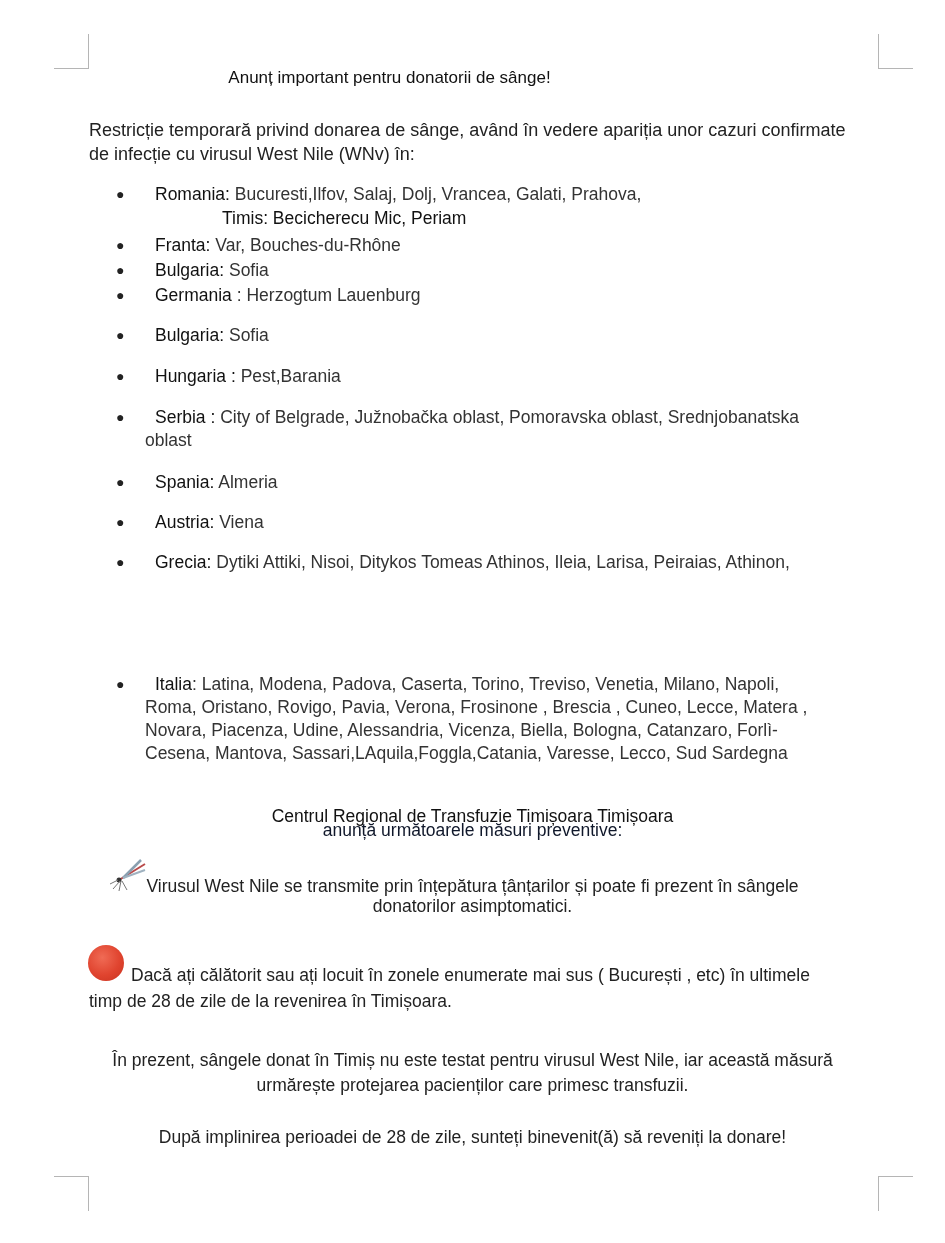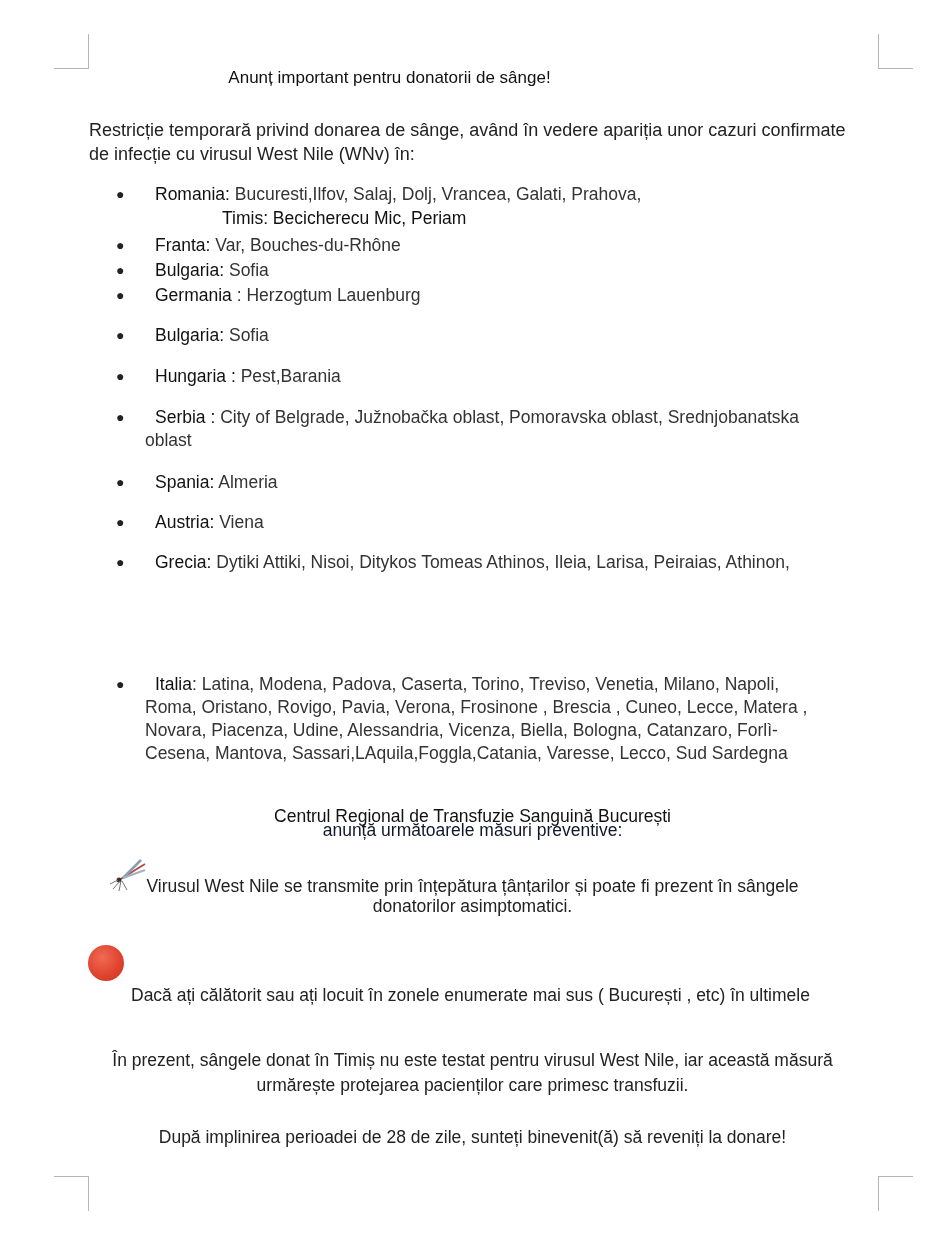--- a/index.html
+++ b/index.html
@@ -19,21 +19,21 @@
   .item { position: absolute; left: 0; width: 945px; font-size: 17.5px; line-height: 23px; color: #333; }
   .item .bullet { position: absolute; left: 116px; top: 0; font-size: 14px; color: #222; }
   .item .body { position: absolute; left: 145px; width: 710px; }
   .item .lbl { color: #111; padding-left: 10px; }
   .sub { position: absolute; left: 222px; font-size: 17.5px; color: #111; }
 
   .center { position: absolute; left: 0; width: 945px; text-align: center; font-size: 17.5px; line-height: 24px; color: #222; }
   .mosquito { position: absolute; left: 109px; top: 858px; width: 40px; height: 34px; }
   .red-dot { position: absolute; left: 88px; top: 945px; width: 36px; height: 36px; border-radius: 50%;
     background: radial-gradient(circle at 40% 35%, #f06b55 0%, #e0442f 55%, #c8321f 100%); }
-  .warn { position: absolute; left: 89px; top: 965px; width: 790px; font-size: 17.5px; line-height: 21px; color: #222; margin-top: 20px; }
+  .warn { position: absolute; left: 89px; top: 965px; width: 790px; font-size: 17.5px; line-height: 21px; color: #222; }
   .warn .l1 { padding-left: 42px; }
 </style>
 </head>
 <body>
 
 <div class="corner c-tl"></div>
 <div class="corner c-tr"></div>
 <div class="corner c-bl"></div>
 <div class="corner c-br"></div>
 
@@ -89,37 +89,38 @@
 <div class="item" style="top:551px">
   <span class="bullet">●</span>
   <div class="body"><span class="lbl">Grecia:</span> <span> Dytiki  Attiki, Nisoi, Ditykos Tomeas Athinos, Ileia, Larisa, Peiraias, Athinon,</span><br><br></div>
 </div>
 
 <div class="item" style="top:673px">
   <span class="bullet">●</span>
   <div class="body"><span class="lbl">Italia</span><span>: Latina, Modena, Padova, Caserta, Torino, Treviso, Venetia, Milano, Napoli,</span><br><span>Roma, Oristano, Rovigo, Pavia, Verona, Frosinone , Brescia , Cuneo, Lecce, Matera ,</span><br><span>Novara, Piacenza, Udine, Alessandria, Vicenza, Biella, Bologna, Catanzaro, Forlì-</span><br><span>Cesena, Mantova, Sassari,LAquila,Foggla,Catania, Varesse, Lecco, Sud Sardegna</span></div>
 </div>
 
-<div class="center" style="top:804px; color:#111">Centrul Regional de Transfuzie Sanguină București</div>
+<div class="center" style="top:804px; color:#111">Centrul Regional de Transfuzie Timișoara Timișoara</div>
 <div class="center" style="top:818px; color:#0f172a">anunță următoarele măsuri preventive:</div>
 
 <svg class="mosquito" viewBox="0 0 40 34">
   <line x1="10" y1="22" x2="36" y2="6" stroke="#b94a4a" stroke-width="2"></line>
   <line x1="14" y1="20" x2="32" y2="2" stroke="#8aa0b0" stroke-width="2.5"></line>
   <line x1="14" y1="20" x2="36" y2="12" stroke="#9fb2c0" stroke-width="2"></line>
   <circle cx="10" cy="22" r="2.5" fill="#333"></circle>
   <line x1="11" y1="23" x2="4" y2="31" stroke="#777" stroke-width="1"></line>
   <line x1="12" y1="23" x2="10" y2="33" stroke="#777" stroke-width="1"></line>
   <line x1="13" y1="23" x2="18" y2="32" stroke="#777" stroke-width="1"></line>
   <line x1="9" y1="22" x2="1" y2="26" stroke="#777" stroke-width="1"></line>
 </svg>
 <div class="center" style="top:876px; line-height:20px">Virusul West Nile se transmite prin înțepătura țânțarilor și poate fi prezent în sângele</div>
 <div class="center" style="top:896px; line-height:20px">donatorilor asimptomatici.</div>
 
 <div class="red-dot"></div>
 <div class="warn">
   <div class="l1">Dacă ați călătorit sau ați locuit în zonele enumerate mai sus ( București , etc) în ultimele</div>
+  <div style="margin-top:5px">timp de 28 de zile de la revenirea în Timișoara.</div>
 </div>
 
 <div class="center" style="top:1048px">În prezent, sângele donat în Timiș nu este testat pentru virusul West Nile, iar această măsură</div>
 <div class="center" style="top:1073px">urmărește protejarea pacienților care primesc transfuzii.</div>
 
 <div class="center" style="top:1125px">După implinirea perioadei de 28 de zile, sunteți binevenit(ă) să reveniți la donare!</div>
 
 </body></html>

